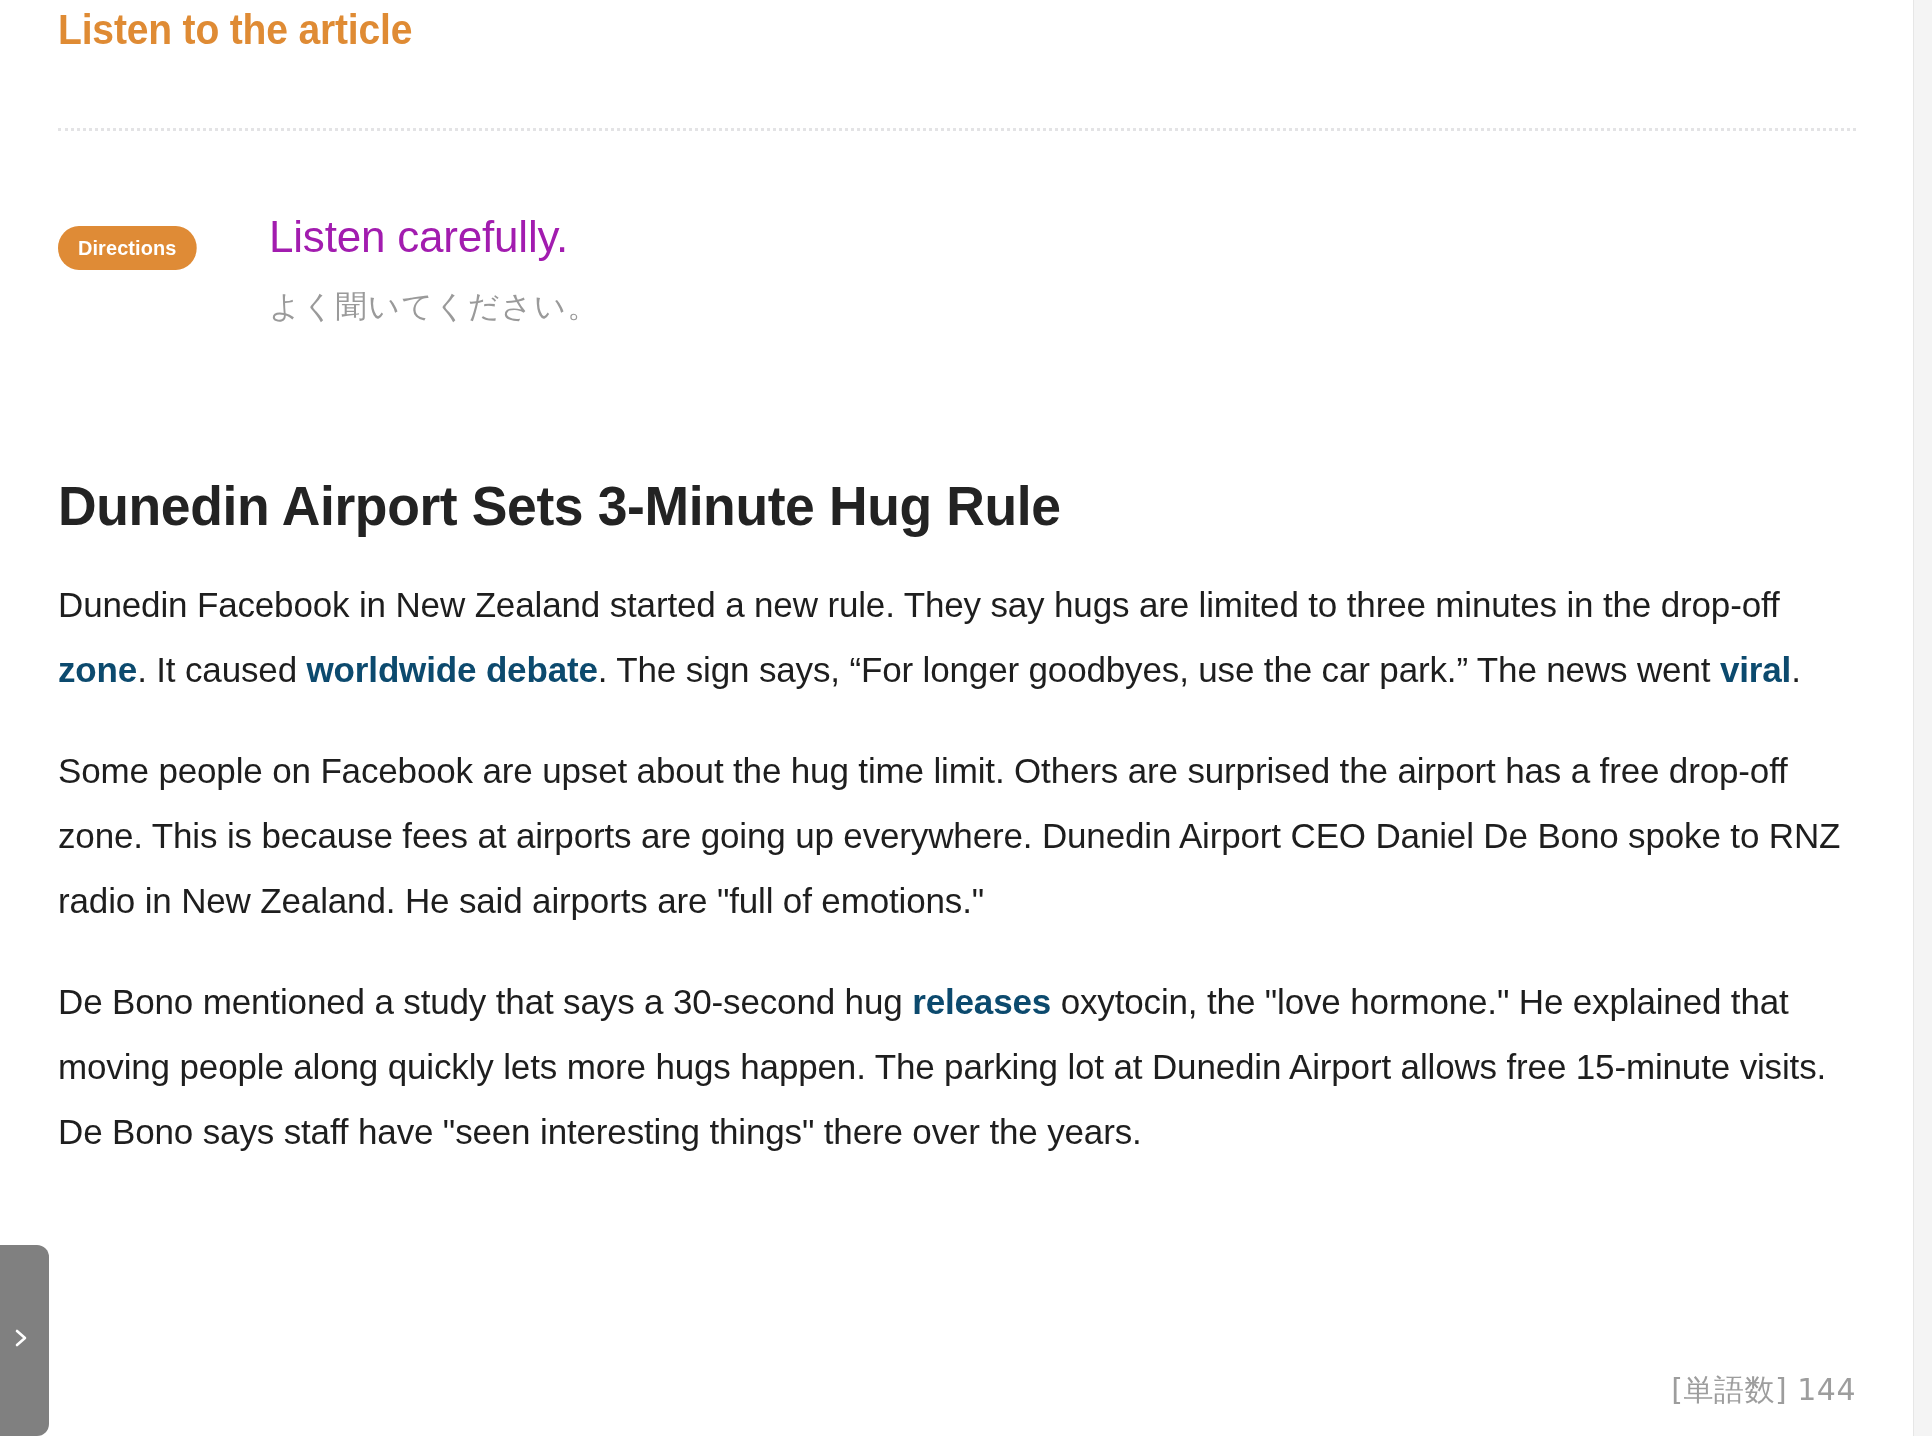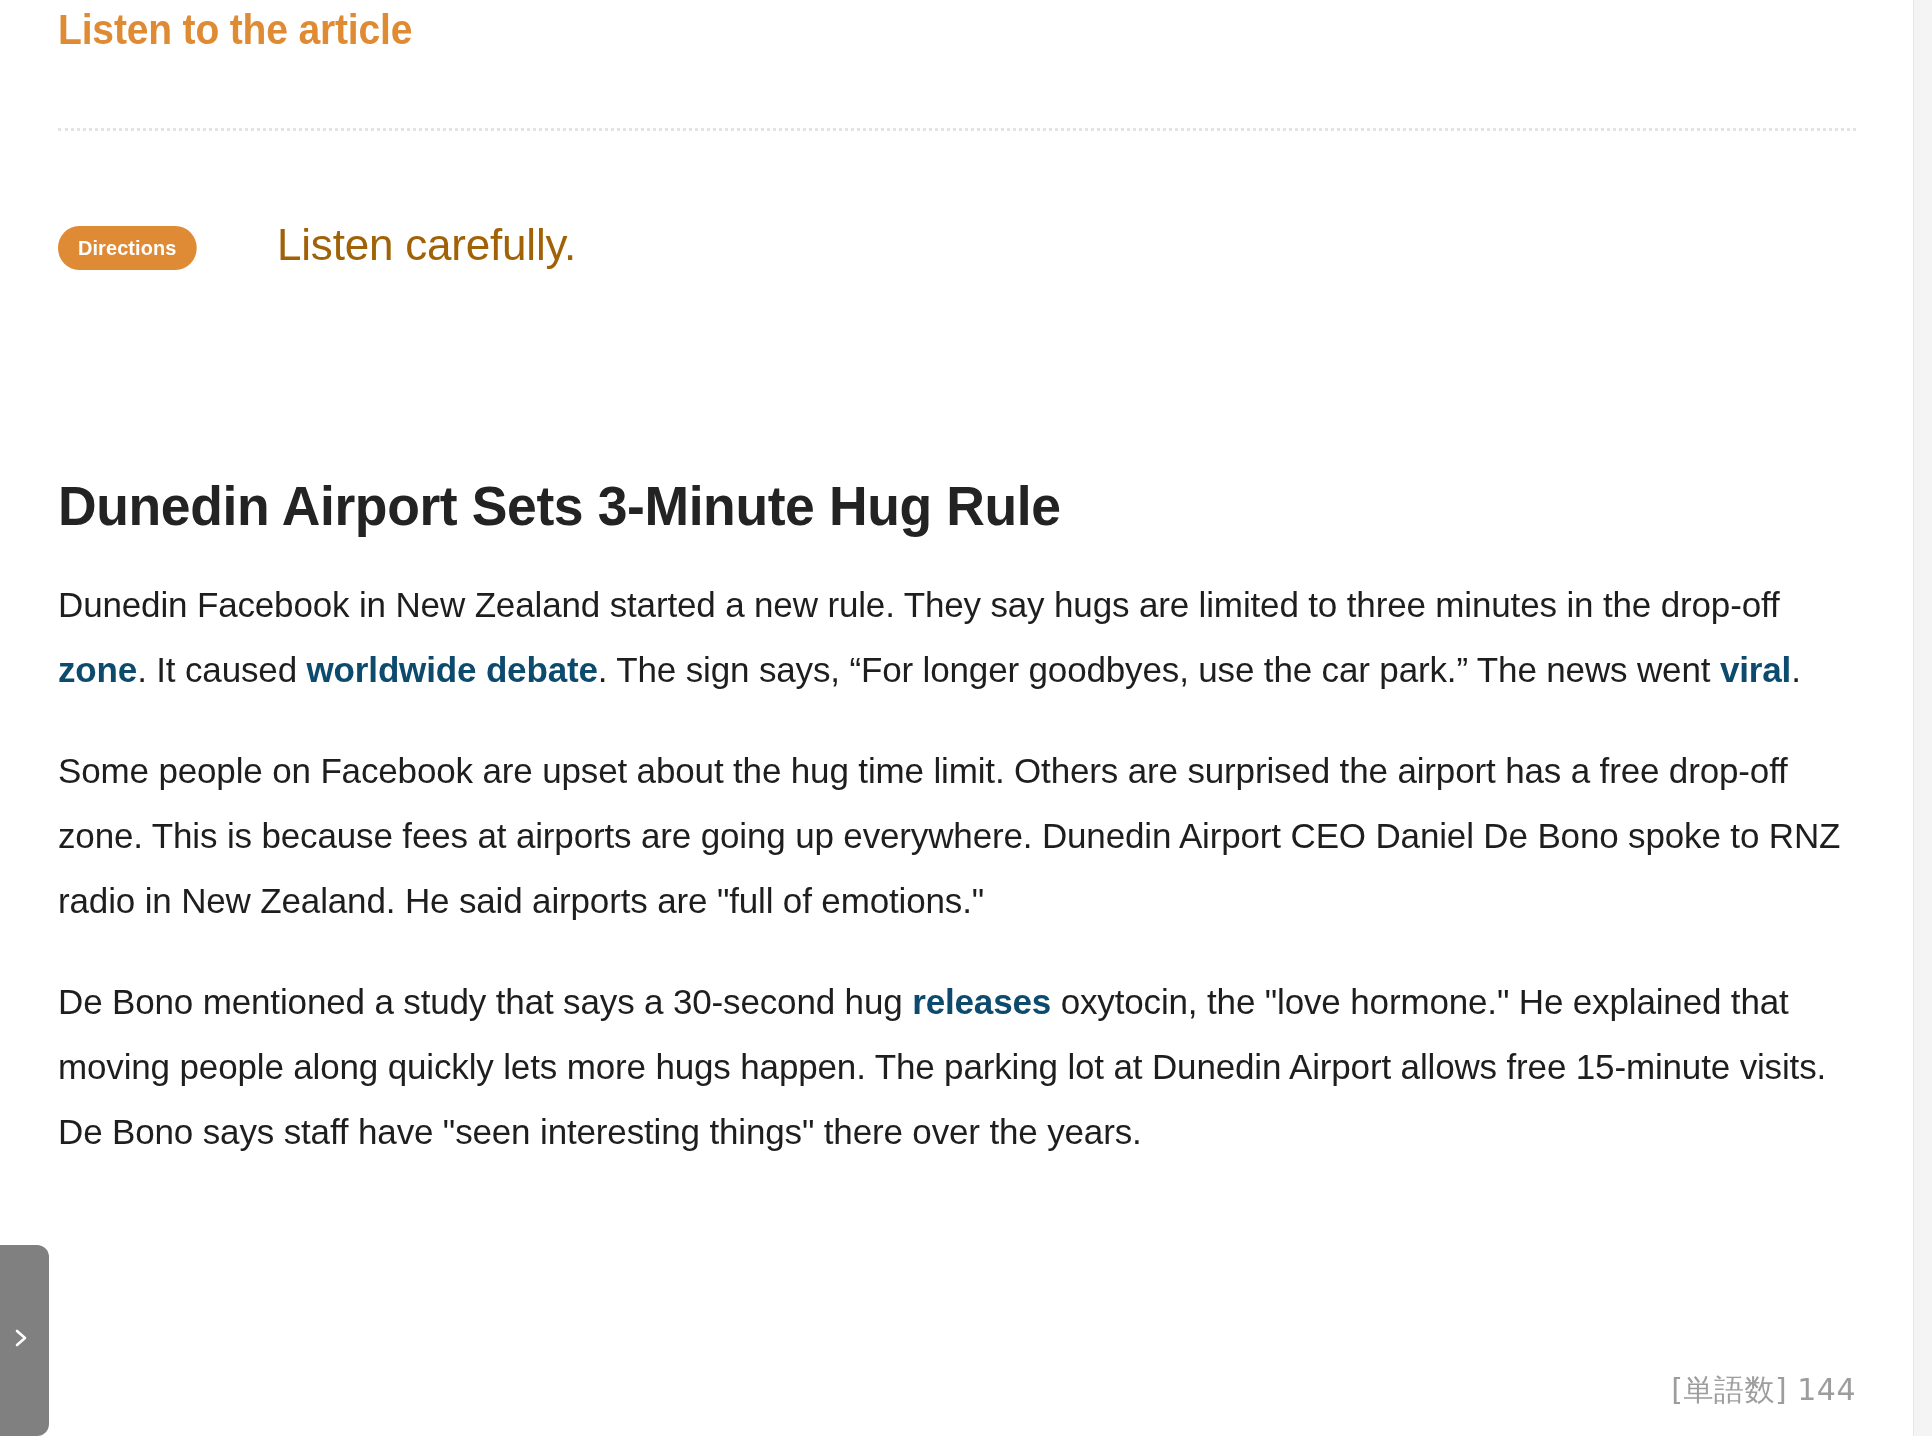--- a/index.html
+++ b/index.html
@@ -104,25 +104,25 @@
     white-space: nowrap;
     box-sizing: border-box;
   }
   #directions-texts {
     position: absolute;
     left: 211px;
     top: 0;
     width: 1500px;
   }
   #direction-en {
-    margin: 8px;
+    margin: 0;
     font-size: 44px;
     line-height: 62px;
     font-weight: 400;
-    color: #a16207;
+    color: #a21caf;
     letter-spacing: -0.2px;
   }
   #direction-ja {
     margin: 0;
     padding-top: 18px;
     font-size: 31px;
     line-height: 40px;
     font-weight: 400;
     color: #9a9a9a;
     font-family: "DejaVu Sans", "Liberation Sans", sans-serif;
@@ -210,20 +210,21 @@
   <div class="content">
 
     <h2 id="section-heading">Listen to the article</h2>
 
     <div id="divider"></div>
 
     <div id="directions-block">
       <span id="directions-badge">Directions</span>
       <div id="directions-texts">
         <p id="direction-en">Listen carefully.</p>
+        <p id="direction-ja">よく聞いてください。</p>
       </div>
     </div>
 
     <article id="article">
       <h1 id="article-title">Dunedin Airport Sets 3-Minute Hug Rule</h1>
       <div id="article-body">
           <p class="article-para"><span>Dunedin Facebook in New Zealand started a new rule. They say hugs are limited to three minutes in the drop-off </span><b>zone</b><span>. It caused </span><b>worldwide debate</b><span>. The sign says, “For longer goodbyes, use the car park.” The news went </span><b>viral</b><span>.</span></p>
           <p class="article-para"><span>Some people on Facebook are upset about the hug time limit. Others are surprised the airport has a free drop-off zone. This is because fees at airports are going up everywhere. Dunedin Airport CEO Daniel De Bono spoke to RNZ radio in New Zealand. He said airports are "full of emotions."</span></p>
           <p class="article-para"><span>De Bono mentioned a study that says a 30-second hug </span><b>releases</b><span> oxytocin, the "love hormone." He explained that moving people along quickly lets more hugs happen. The parking lot at Dunedin Airport allows free 15-minute visits. De Bono says staff have "seen interesting things" there over the years.</span></p>
         </div>

